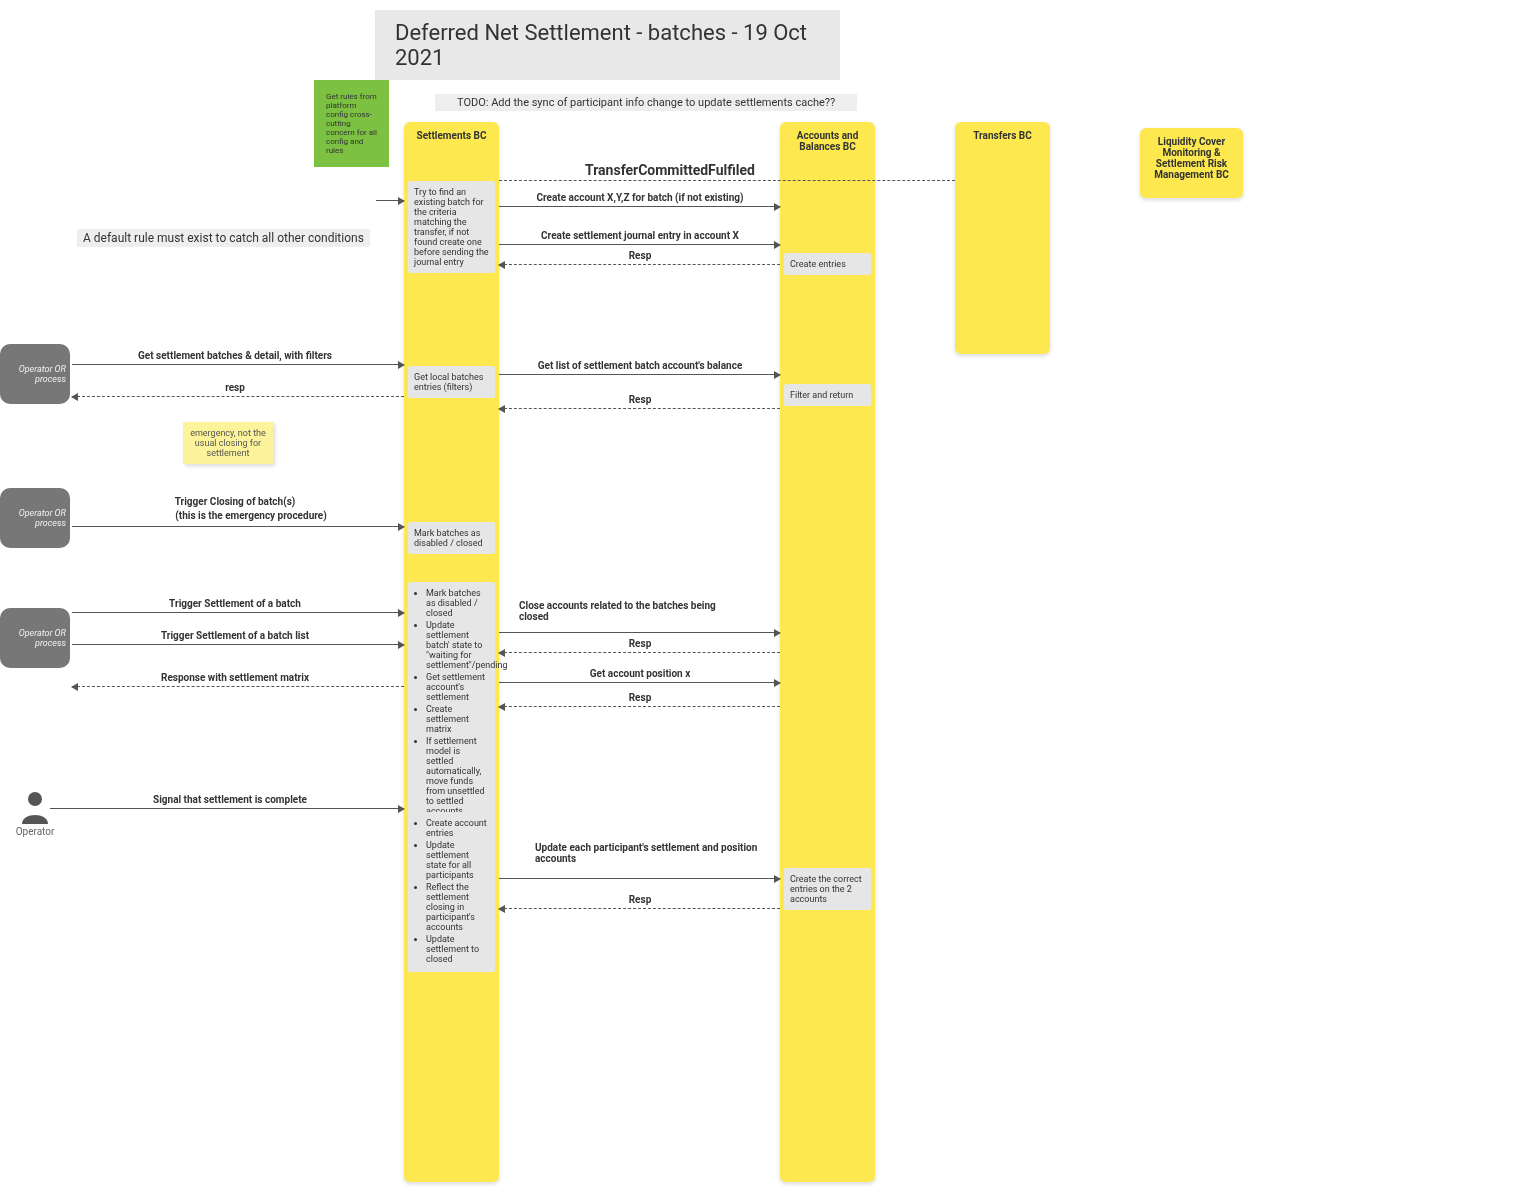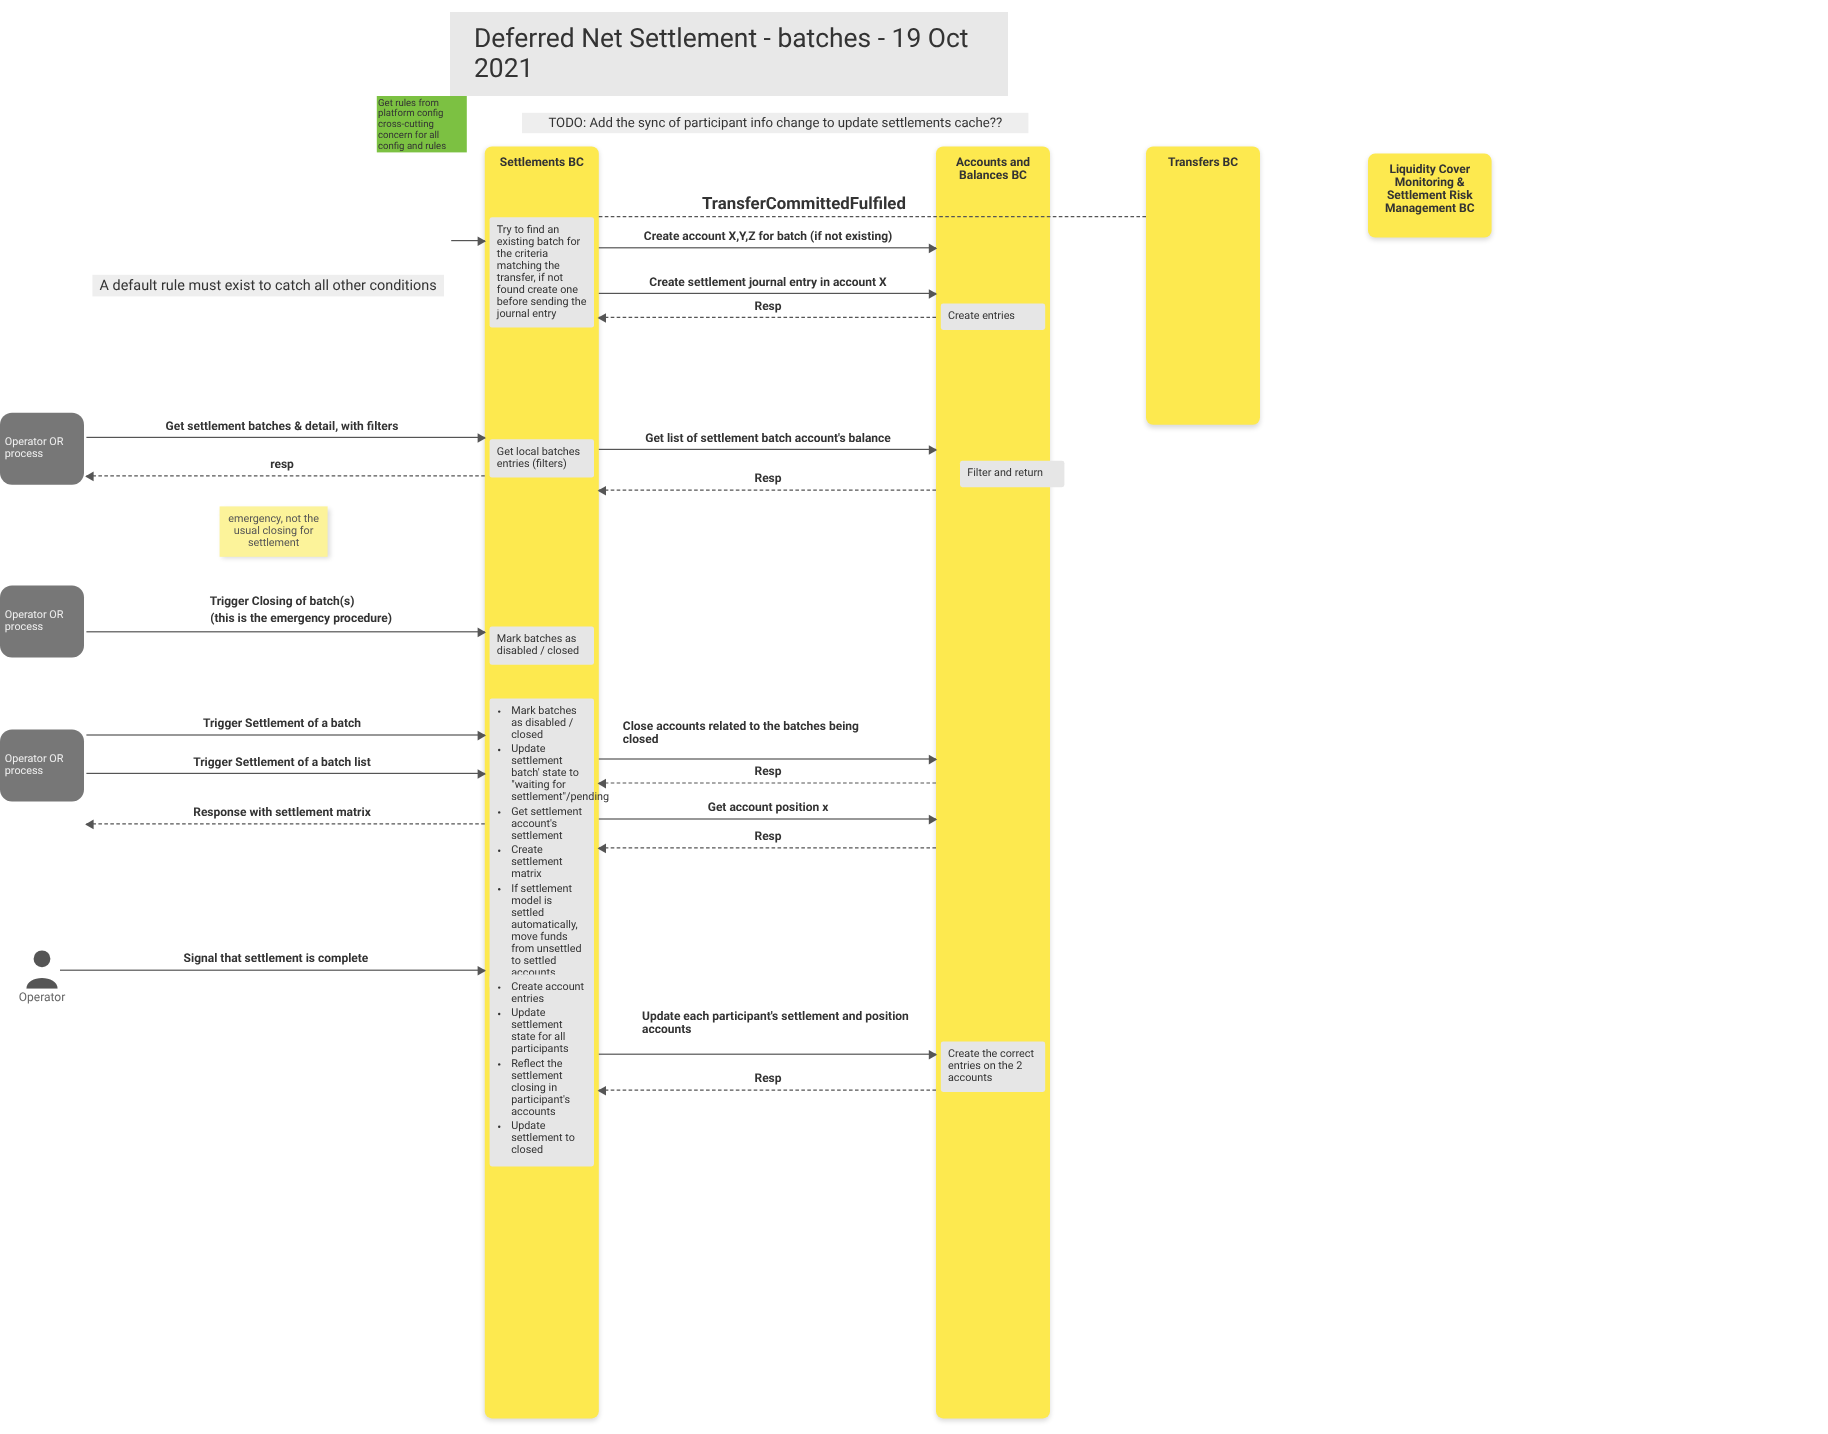--- a/index.html
+++ b/index.html
@@ -22,21 +22,21 @@
     font-size: 22px;
     color: #333;
   }
   .green-note {
     position: absolute;
     left: 314px; top: 80px;
     width: 75px;
     background: #7cc142;
     color: #333;
     font-size: 8px;
-    padding: 1px;
+    padding: 12px;
   }
   .todo-note {
     position: absolute;
     left: 435px; top: 94px;
     background: #eee;
     padding: 2px 22px;
     font-size: 11px;
   }
   .default-rule {
     position: absolute;
@@ -78,24 +78,25 @@
     font-size: 9px;
     color: #333;
   }
   .lane-box ul { margin: 0; padding-left: 12px; }
   .lane-box li { margin-bottom: 2px; }
   .actor {
     position: absolute;
     width: 70px;
     background: #777;
     color: #f0f0f0;
-    text-align: left;
+    text-align: right;
     border-radius: 10px;
     font-size: 9px;
     padding: 20px 4px;
+    font-style: italic;
   }
   .operator-icon {
     position: absolute;
     left: 10px; top: 790px;
     width: 50px; height: 70px;
     text-align: center;
     color: #666;
     font-size: 10px;
   }
   .operator-icon svg { display:block; margin: 0 auto 2px; }
@@ -171,21 +172,21 @@
 <div class="lane-box" style="left:408px; top:812px; width:87px;">
   <ul>
     <li>Create account entries</li>
     <li>Update settlement state for all participants</li>
     <li>Reflect the settlement closing in participant's accounts</li>
     <li>Update settlement to closed</li>
   </ul>
 </div>
 
 <div class="lane-box" style="left:784px; top:253px; width:87px;">Create entries</div>
-<div class="lane-box" style="left:784px; top:384px; width:87px;margin-left:16px;">Filter and return</div>
+<div class="lane-box" style="left:784px; top:384px; width:87px;">Filter and return</div>
 <div class="lane-box" style="left:784px; top:868px; width:87px;">Create the correct entries on the 2 accounts</div>
 
 <div class="msg" style="left:585px; top:162px; font-size:14px;">TransferCommittedFulfiled</div>
 <div class="arrow dashed" style="left:499px; top:180px; width:456px;"></div>
 
 <div class="msg msg-center" style="left:502px; top:192px; width:276px;">Create account  X,Y,Z for batch (if not existing)</div>
 <div class="arrow" style="left:499px; top:206px; width:281px;">
     <span class="head-r"></span>
   </div>
 

